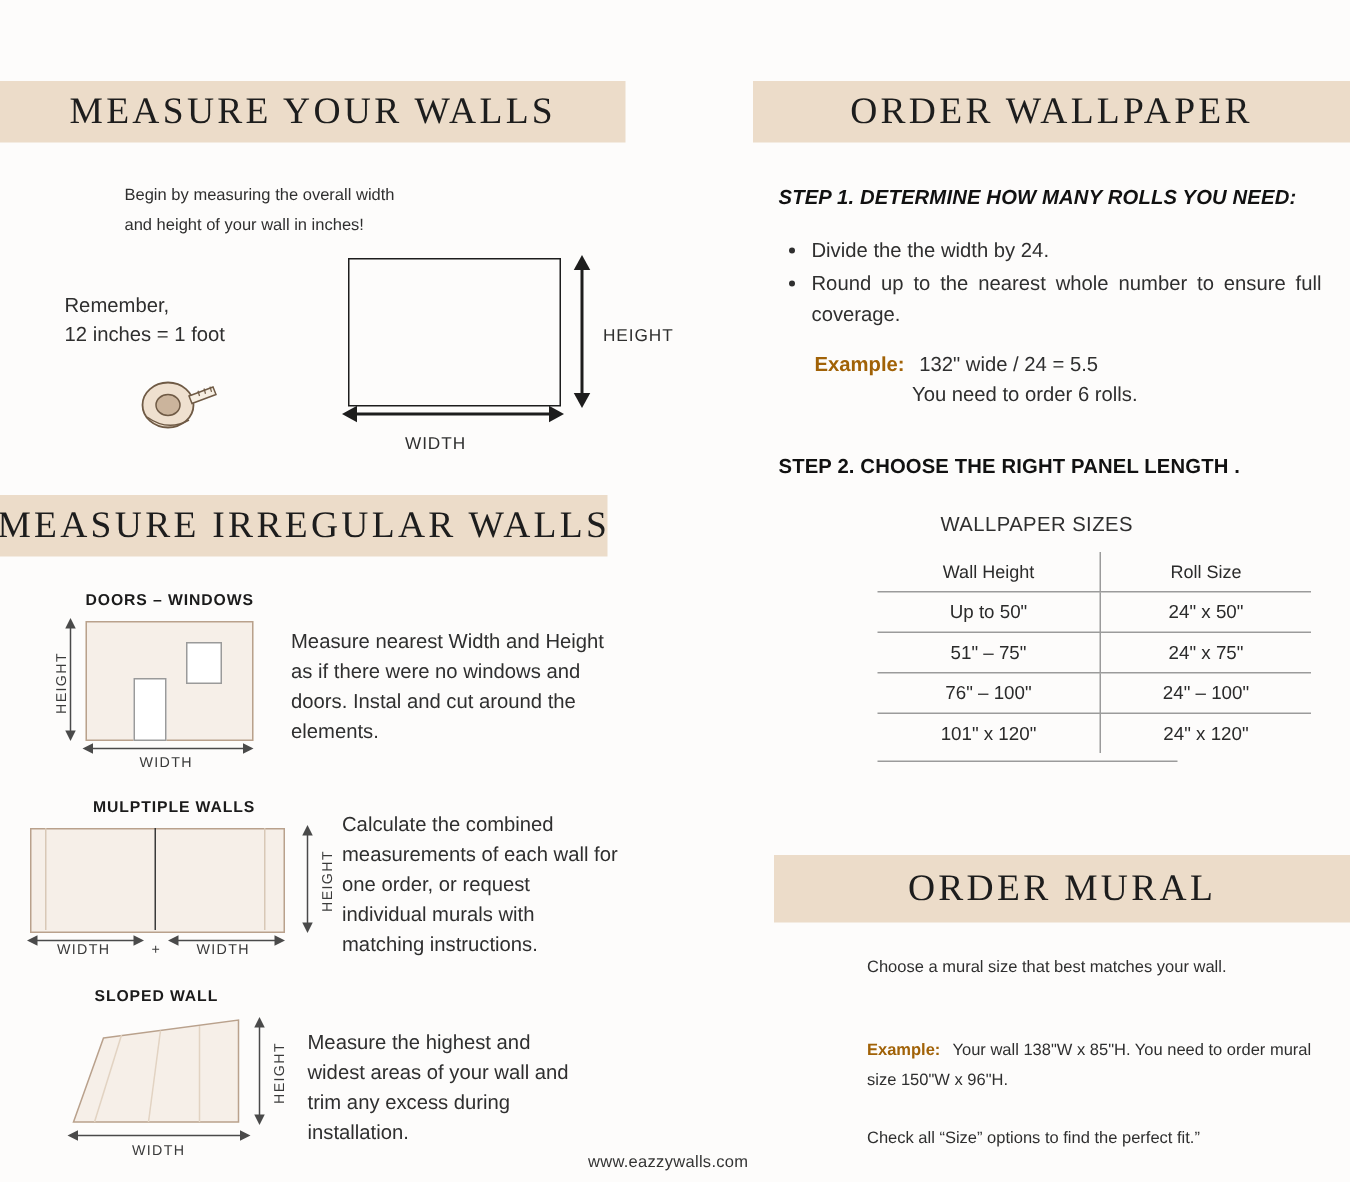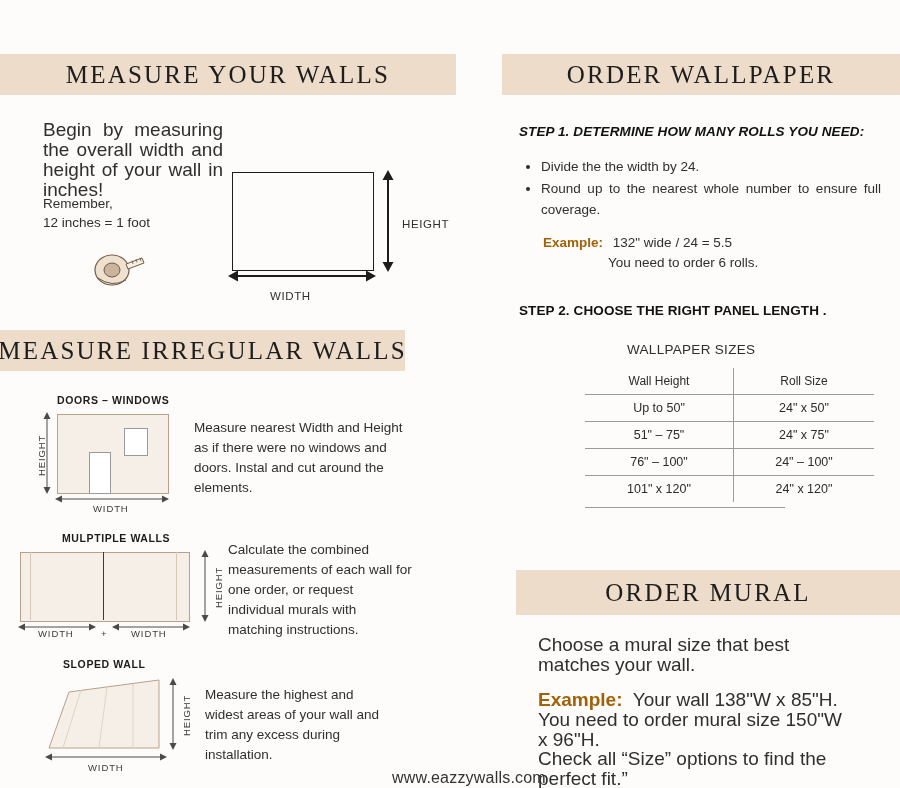--- a/index.html
+++ b/index.html
@@ -33,24 +33,25 @@
     font-size: 25px;
     letter-spacing: 2.2px;
     color: #1d1d1d;
     text-transform: uppercase;
     font-weight: 400;
     white-space: nowrap;
   }
   
   .body-text {
     position: absolute;
-    font-size: 19px;
+    font-size: 11px;
     line-height: 20px;
     color: #2f2f2f;
     text-align: justify;
+    margin-left: 40px;
   }
   .plain-text {
     position: absolute;
     font-size: 13.5px;
     line-height: 20px;
     color: #2f2f2f;
   }
   .bold-label {
     font-weight: bold;
     color: #a16207;
@@ -147,32 +148,32 @@
     width: 120px;
   }
   table.sizes tr:last-child td { border-bottom: none; }
   .table-bottom-rule {
     position: absolute;
     height: 1px;
     background: #9b9b9b;
   }
   .footer-url {
     position: absolute;
-    font-size: 16px;
+    font-size: 11px;
     color: #333;
     letter-spacing: .2px;
   }
   svg { display: block; overflow: visible; }
 </style>
 </head>
 <body>
 
 <div class="page">
 
-  <div class="banner" style="left:0; top:54px; width:456px; height:41px;">
+  <div class="banner" style="left:0; top:54px; width:417px; height:41px;">
     <div class="banner-title">MEASURE YOUR WALLS</div>
   </div>
 
   <div class="body-text" style="left:43px; top:120px; width:180px;">Begin by measuring the overall width and height of your wall in inches!</div>
 
   <div class="plain-text" style="left:43px; top:194px;">Remember,</div>
   <div class="plain-text" style="left:43px; top:213px;">12 inches = 1 foot</div>
 
   <div style="position:absolute; left:88px; top:248px; width:58px; height:42px;">
     <svg width="58" height="42" viewBox="0 0 58 42">

